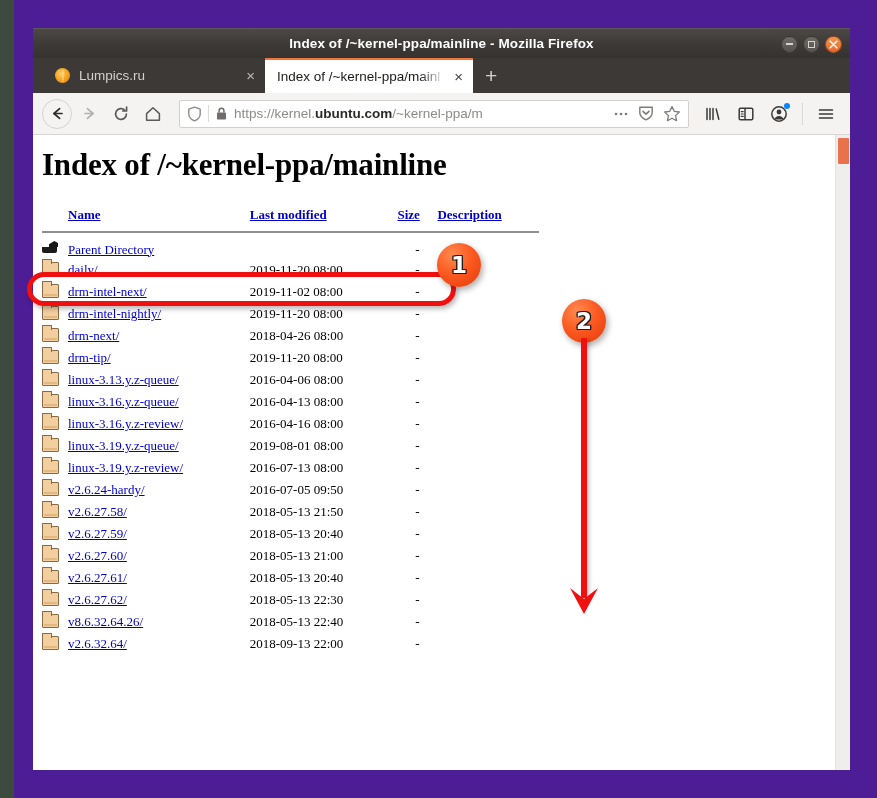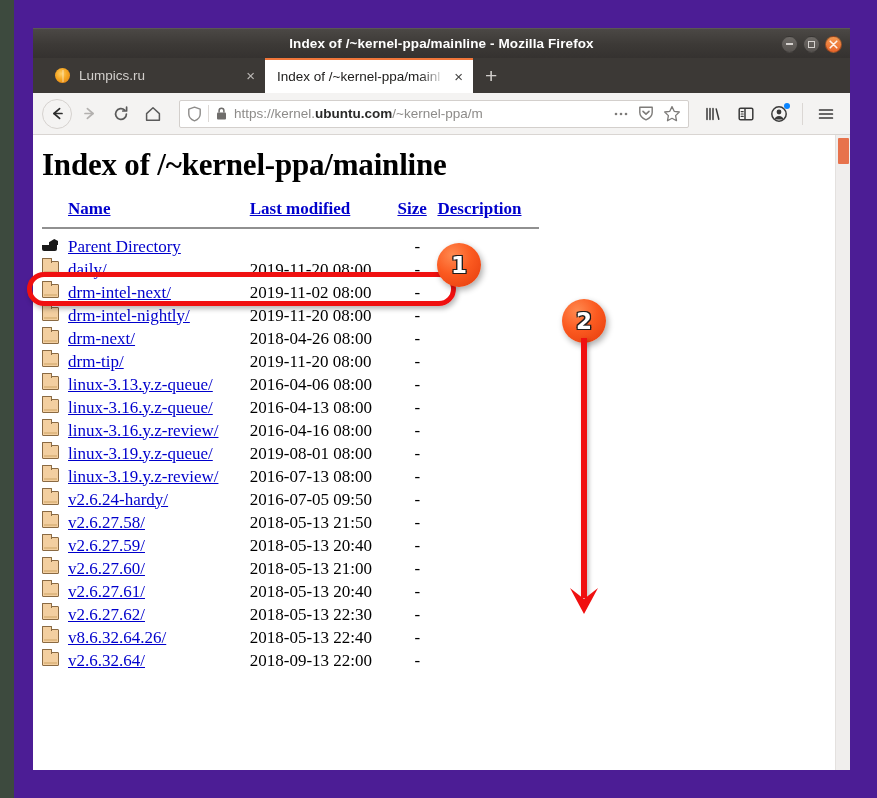--- a/index.html
+++ b/index.html
@@ -136,24 +136,24 @@
   
   .content {
     position: relative; height: 635px; background: #ffffff;
     overflow: hidden;
   }
   .page {
     padding: 12px 0 0 9px;
     font-family: "Liberation Serif", serif;
   }
   h1.page-title {
-    font-size: 31px; font-weight: bold; color: #000; margin-bottom: 16px;
+    font-size: 31px; font-weight: bold; color: #000; margin-bottom: 24px;
     letter-spacing: -.2px;
   }
-  table.idx { border-collapse: collapse; font-size: 17px; color: #000; }
+  table.idx { border-collapse: collapse; font-size: 13px; color: #000; }
   table.idx th {
     text-align: left; padding: 0 0 4px 0; font-weight: bold;
   }
   table.idx th a { color: #0000cc; text-decoration: underline; }
   .hr-row td { padding: 0; }
   .hr-line {
     height: 2px; background: #909090; width: 497px; margin: 3px 0 6px 0;
   }
   table.idx td { padding: 1px 0; vertical-align: middle; white-space: nowrap; }
   td.c-icon { width: 26px; padding-left: 2px; }

